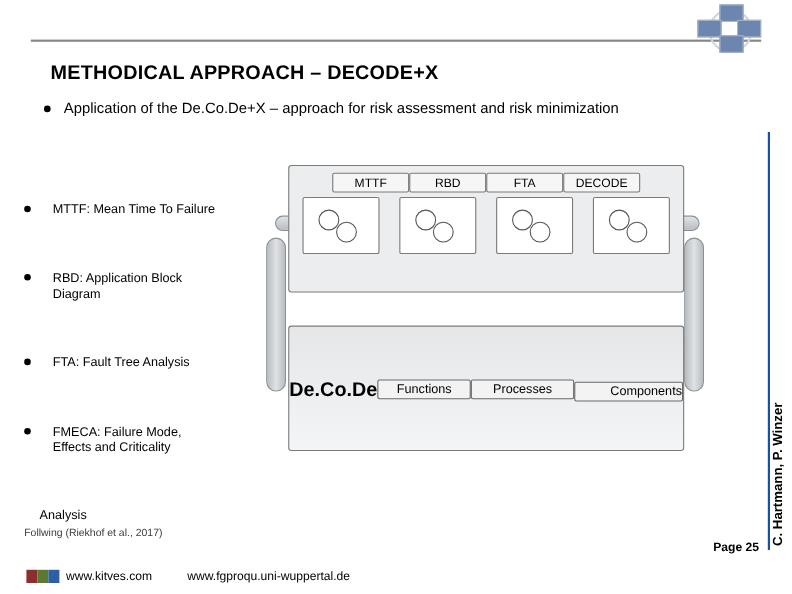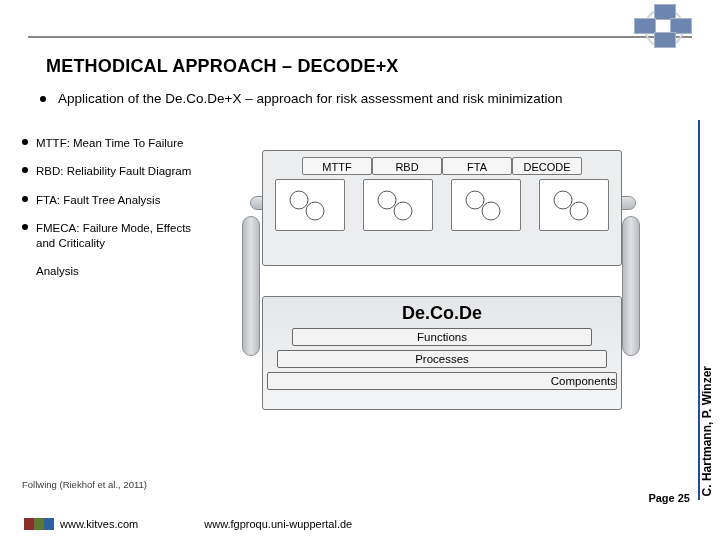--- a/index.html
+++ b/index.html
@@ -10,45 +10,45 @@
   .logo-cluster .sq.a { left: 20px; top: 0; }
   .logo-cluster .sq.b { left: 0; top: 14px; }
   .logo-cluster .sq.c { left: 36px; top: 14px; }
   .logo-cluster .sq.d { left: 20px; top: 28px; }
   .logo-cluster .ring { position: absolute; left: 10px; top: 4px; width: 40px; height: 40px; border: 2px solid #cfd6df; border-radius: 50%; }
   h1.title { margin: 18px 0 14px 46px; font-size: 18px; font-weight: bold; letter-spacing: .2px; }
   .lead { margin: 0 0 30px 40px; font-size: 13.5px; display: flex; align-items: flex-start; gap: 12px; text-align: center; }
   .bullet-dot { width: 6px; height: 6px; border-radius: 50%; background: #000; margin-top: 5px; flex: none; }
   .content { display: flex; padding-left: 22px; align-items: flex-start; }
   .defs { width: 180px; flex: none; }
-  .defs li { list-style: none; display: flex; gap: 8px; font-size: 11.5px; line-height: 1.25; margin-bottom: 14px; }
+  .defs li { list-style: none; display: flex; gap: 20px; font-size: 11.5px; line-height: 1.25; margin-bottom: 14px; margin-top: 48px; }
   .defs .bullet-dot { margin-top: 3px; }
   .defs .orphan { padding-left: 14px; }
   .diagram { flex: 1; position: relative; height: 280px; }
   .top-block { position: absolute; left: 60px; top: 14px; width: 360px; height: 116px; background: #ecedee; border: 1px solid #7a7a7a; border-radius: 3px; }
   .method-row { position: absolute; top: 6px; left: 12px; right: 12px; display: flex; justify-content: center; }
   .method { width: 70px; height: 18px; border: 1px solid #7a7a7a; border-radius: 2px; text-align: center; font-size: 11px; line-height: 18px; background: #f6f6f6; }
   .gear-row { position: absolute; top: 28px; left: 12px; right: 12px; display: flex; justify-content: space-between; }
   .gearbox { width: 70px; height: 52px; border: 1px solid #7a7a7a; border-radius: 2px; background: #fff; display: flex; align-items: center; justify-content: center; }
   .gearbox svg { width: 54px; height: 40px; }
   .assess-label { position: absolute; bottom: 6px; left: 0; right: 0; text-align: center; font-size: 13px; }
-  .bottom-block { position: absolute; left: 60px; top: 160px; width: 360px; height: 114px; background: linear-gradient(#e4e6e8,#f4f5f6); border: 1px solid #7a7a7a; border-radius: 3px; display: flex; flex-direction: column; align-items: center; padding-top: 6px; }
+  .bottom-block { position: absolute; left: 60px; top: 160px; width: 360px; height: 114px; background: linear-gradient(#e4e6e8,#f4f5f6); border: 1px solid #7a7a7a; border-radius: 3px; display: flex; flex-direction: row; align-items: center; padding-top: 6px; }
   .decode-label { font-size: 18px; font-weight: bold; margin-bottom: 4px; }
   .layer { border: 1px solid #6a6a6a; border-radius: 2px; text-align: center; font-size: 11.5px; padding: 2px 0; background: #f3f3f4; }
   .layer.funcs { width: 300px; margin-bottom: 4px; }
   .layer.procs { width: 330px; margin-bottom: 4px; }
   .layer.comps { width: 350px; text-align: right; }
   .arm { position: absolute; width: 18px; background: linear-gradient(90deg,#b8bdc2,#e0e2e4,#b8bdc2); border: 1px solid #8a8f94; }
   .arm.left  { left: 40px;  top: 80px; height: 140px; border-radius: 9px; }
   .arm.right { left: 420px; top: 80px; height: 140px; border-radius: 9px; }
   .arm.hbar  { left: 48px;  top: 60px; width: 386px; height: 14px; border-radius: 7px; background: linear-gradient(#e0e2e4,#b8bdc2); }
   .citation { position: absolute; left: 22px; bottom: 50px; font-size: 9.5px; color: #3a3a3a; }
   .side-label { position: absolute; right: 4px; top: 120px; bottom: 40px; width: 18px; border-left: 2px solid #1b4fa0; display: flex; align-items: flex-end; }
   .side-label span { writing-mode: vertical-rl; transform: rotate(180deg); font-size: 12px; font-weight: bold; color: #000; padding: 4px 0; }
-  .footer { position: absolute; left: 0; right: 0; bottom: 0; height: 32px; display: flex; align-items: center; padding: 0 24px; font-size: 11px; gap: 34px; }
+  .footer { position: absolute; left: 0; right: 0; bottom: 0; height: 32px; display: flex; align-items: center; padding: 0 24px; font-size: 11px; }
   .kitves { display: flex; align-items: center; gap: 6px; margin-right: 32px; }
   .kitves .badge { display: flex; }
   .kitves .badge span { width: 10px; height: 12px; }
   .kitves .badge .r { background: #8a2f2b; }
   .kitves .badge .g { background: #5a7a33; }
   .kitves .badge .b { background: #2f5fa3; }
   .footer a { color: #000; text-decoration: none; }
   .pageno { position: absolute; right: 30px; bottom: 36px; font-size: 11px; font-weight: bold; }
 </style>
 </head>
@@ -72,21 +72,21 @@
 </div>
 
 <div class="content">
   <ul class="defs">
     <li>
         <span class="bullet-dot"></span>
         <span>MTTF: Mean Time To Failure</span>
       </li>
     <li>
         <span class="bullet-dot"></span>
-        <span>RBD: Reliability Fault Diagram</span>
+        <span>RBD: Application Block Diagram</span>
       </li>
     <li>
         <span class="bullet-dot"></span>
         <span>FTA: Fault Tree Analysis</span>
       </li>
     <li>
         <span class="bullet-dot"></span>
         <span>FMECA: Failure Mode, Effects and Criticality</span>
       </li>
     <li class="orphan">
@@ -144,21 +144,21 @@
 
     <div class="bottom-block">
       <div class="decode-label">De.Co.De</div>
       <div class="layer funcs">Functions</div>
       <div class="layer procs">Processes</div>
       <div class="layer comps">Components</div>
     </div>
   </div>
 </div>
 
-<div class="citation">Follwing (Riekhof et al., 2011)</div>
+<div class="citation">Follwing (Riekhof et al., 2017)</div>
 
 <div class="side-label">
   <span>C. Hartmann, P. Winzer</span>
 </div>
 
 <div class="pageno">Page 25</div>
 
 <div class="footer">
   <div class="kitves">
     <div class="badge">

